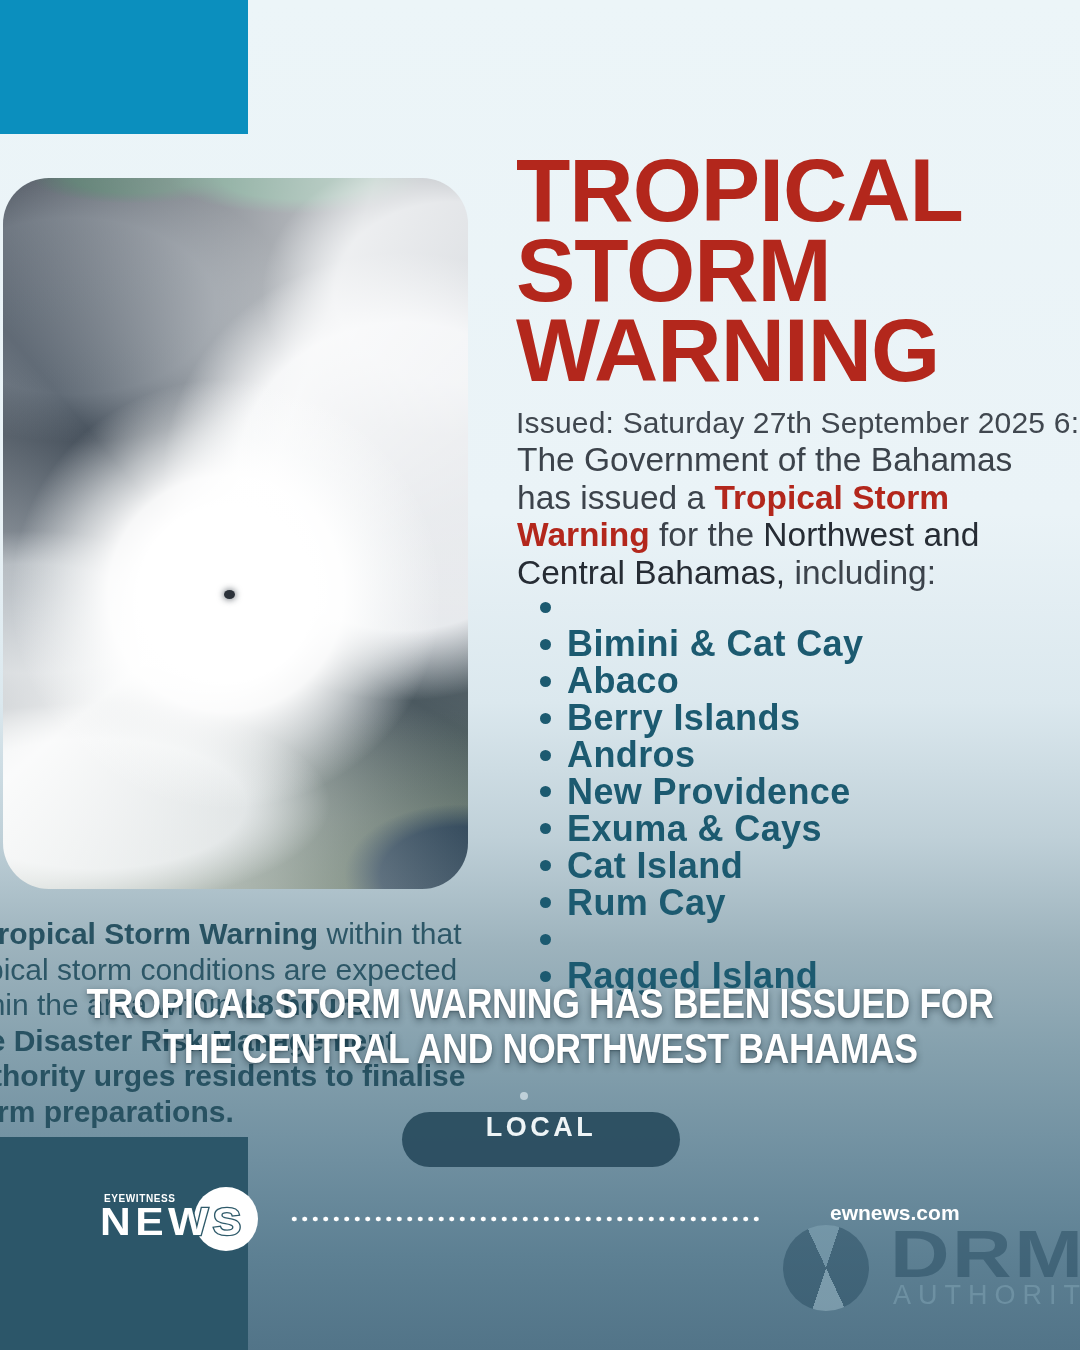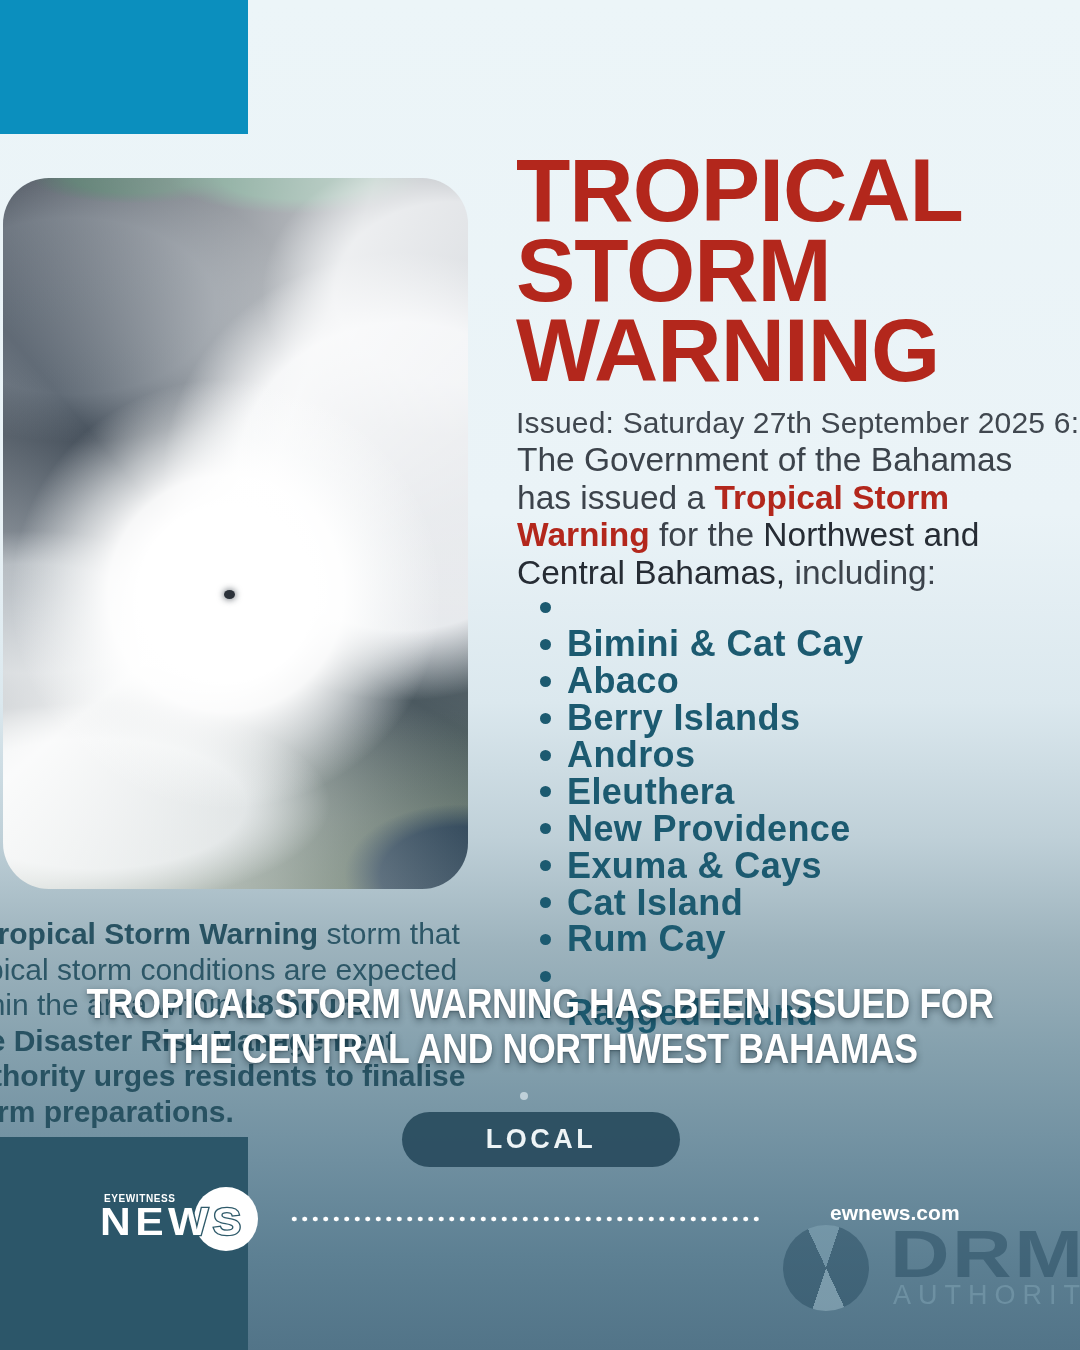--- a/index.html
+++ b/index.html
@@ -67,21 +67,21 @@
     background:rgba(228,238,242,.65);}
 
   
   .caption{position:absolute;left:0;top:981px;width:1080px;text-align:center;z-index:6;
     font-weight:bold;font-size:42px;line-height:45px;color:#ffffff;letter-spacing:-.5px;
     transform:scaleX(.85);
     text-shadow:0 3px 8px rgba(10,30,40,.45), 0 1px 2px rgba(10,30,40,.35);}
 
   
   .local-pill{position:absolute;left:402px;top:1112px;width:278px;height:55px;border-radius:28px;
-    background:rgba(40,75,93,.92);display:flex;align-items:center;justify-content:center;z-index:7;}
+    background:rgba(40,75,93,.92);display:flex;align-items:flex-start;justify-content:center;z-index:7;}
   .local-pill span{color:#eef4f6;font-size:27px;font-weight:600;letter-spacing:3.5px;}
 
   
   .footer-rect{position:absolute;left:0;top:1137px;width:248px;height:213px;background:#2c5669;}
   .ewn-logo{position:absolute;left:100px;top:1191px;width:170px;height:70px;z-index:8;}
   .ewn-circle{position:absolute;left:94px;top:-4px;width:64px;height:64px;border-radius:50%;background:#ffffff;}
   .ewn-top{position:absolute;left:4px;top:2px;font-size:10px;font-weight:bold;letter-spacing:.6px;color:#ffffff;}
   .ewn-news{position:absolute;left:0px;top:11px;font-size:38px;font-weight:bold;letter-spacing:4px;
     transform:scaleX(1.12);transform-origin:left center;line-height:40px;}
   .ewn-news .ne{color:#ffffff;}
@@ -139,24 +139,20 @@
   <li data-interactable="false">
       <span class="dot" data-interactable="false"></span>
       <span class="isl" data-interactable="false">Berry Islands</span>
     </li>
   <li data-interactable="false">
       <span class="dot" data-interactable="false"></span>
       <span class="isl" data-interactable="false">Andros</span>
     </li>
   <li data-interactable="false">
       <span class="dot" data-interactable="false"></span>
-      <span class="isl" data-interactable="false">Eleuthera</span>
-    </li>
-  <li data-interactable="false">
-      <span class="dot" data-interactable="false"></span>
       <span class="isl" data-interactable="false">New Providence</span>
     </li>
   <li data-interactable="false">
       <span class="dot" data-interactable="false"></span>
       <span class="isl" data-interactable="false">Exuma &amp; Cays</span>
     </li>
   <li data-interactable="false">
       <span class="dot" data-interactable="false"></span>
       <span class="isl" data-interactable="false">Cat Island</span>
     </li>
@@ -167,21 +163,21 @@
   <li data-interactable="false">
       <span class="dot" data-interactable="false"></span>
     </li>
   <li data-interactable="false">
       <span class="dot" data-interactable="false"></span>
       <span class="isl" data-interactable="false">Ragged Island</span>
     </li>
 </ul>
 
 <div class="sidenote" data-interactable="false">
-  <b data-interactable="false">A Tropical Storm Warning</b><span data-interactable="false"> storm that</span><br>
+  <b data-interactable="false">A Tropical Storm Warning</b><span data-interactable="false"> within that</span><br>
   <span data-interactable="false">tropical storm conditions are expected</span><br>
   <span data-interactable="false">within the area within </span><b data-interactable="false">68 hours.</b><br>
   <b data-interactable="false">The Disaster Risk Management</b><br>
   <b data-interactable="false">Authority urges residents to finalise</b><br>
   <b data-interactable="false">storm preparations.</b>
 </div>
 
 <div class="stray-dot" data-interactable="false"></div>
 
 <div class="caption" data-interactable="false">

